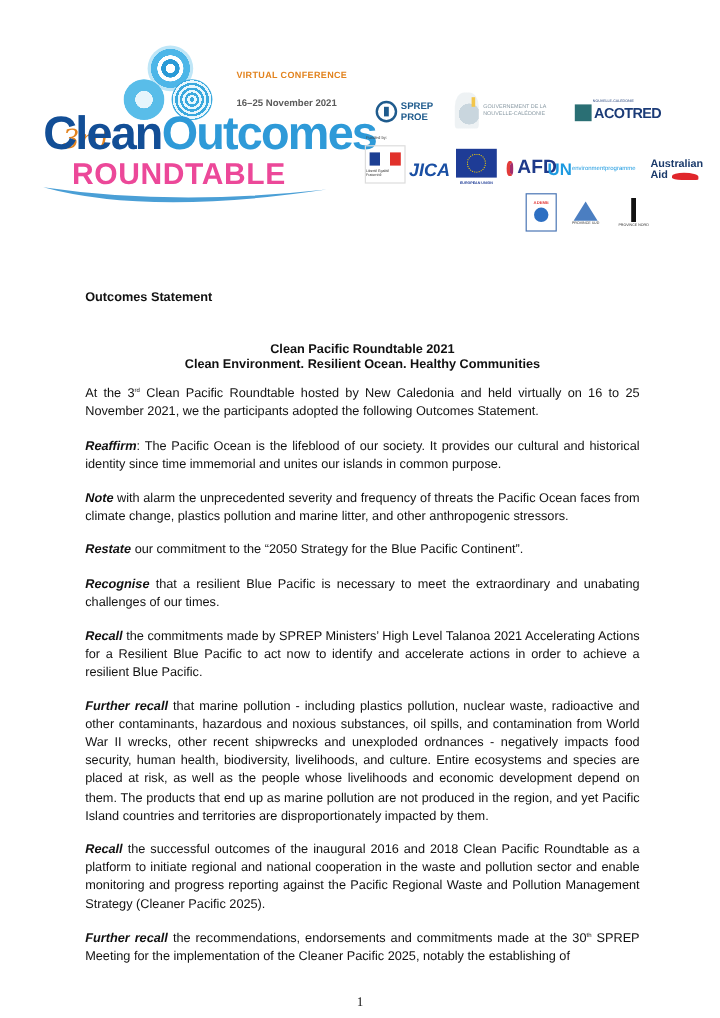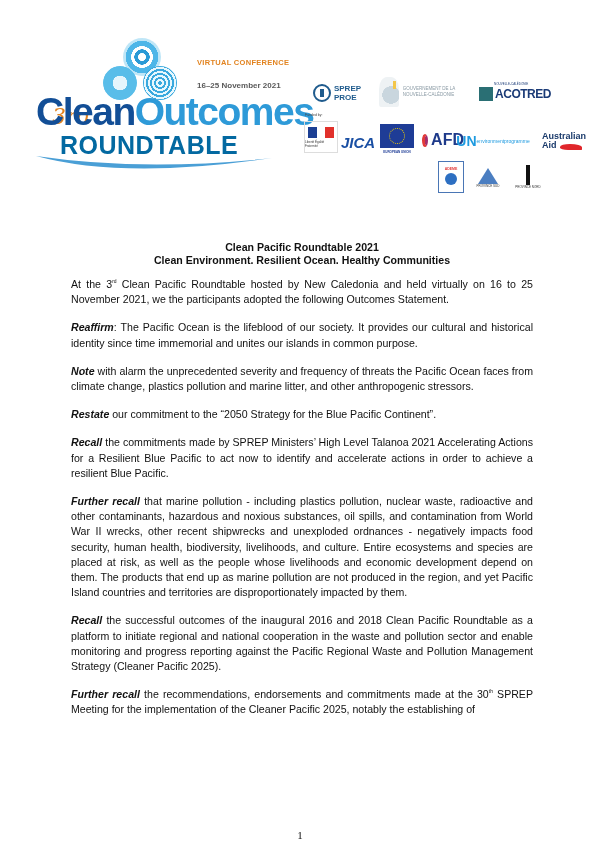--- a/index.html
+++ b/index.html
@@ -11,21 +11,21 @@
   .circ { position: absolute; border-radius: 50%; }
   .c-top { left: 28px; top: 0; width: 38px; height: 38px; background: radial-gradient(circle at 50% 50%, #ffffff 0 14%, #2a9ad6 15% 28%, #ffffff 29% 40%, #4db6e8 41% 60%, #bfe6f7 61% 100%); }
   .c-left { left: 8px; top: 28px; width: 34px; height: 34px; background: radial-gradient(circle, #e6f5fc 0 30%, #59bde9 31% 70%, #a8dcf3 71% 100%); }
   .c-right { left: 48px; top: 28px; width: 34px; height: 34px; background: repeating-radial-gradient(circle, #3aa9de 0 2px, #e8f7fd 2px 4px); }
   .third { position: absolute; left: 52px; top: 60px; font-family: "DejaVu Serif", serif; font-style: italic; font-size: 22px; color: #e2831f; margin-top: 44px; }
   .virtual { position: absolute; left: 197px; top: 58px; font-size: 7.5px; font-weight: bold; color: #e2831f; letter-spacing: 0.3px; }
   .dates { position: absolute; left: 197px; top: 81px; font-size: 8px; font-weight: bold; color: #5a5a5a; }
   .clean-pacific { position: absolute; left: 36px; top: 92px; font-size: 39px; font-weight: bold; letter-spacing: -1.5px; line-height: 1; }
   .clean-pacific .cl { color: #124e96; }
   .clean-pacific .pa { color: #2e9ad8; }
-  .roundtable { position: absolute; left: 60px; top: 133px; font-size: 25px; font-weight: bold; color: #0369a1; letter-spacing: 0.5px; line-height: 1; }
+  .roundtable { position: absolute; left: 60px; top: 133px; font-size: 25px; font-weight: bold; color: #ec4899; letter-spacing: 0.5px; line-height: 1; }
   .swoosh { position: absolute; left: 34px; top: 150px; width: 240px; height: 26px; }
   .tagline { position: absolute; left: 36px; top: 184px; font-size: 8px; font-weight: bold; color: #e2831f; letter-spacing: 0.1px; }
 
   .logo { position: absolute; display: flex; align-items: center; justify-content: center; }
   .sprep { left: 308px; top: 80px; width: 58px; height: 26px; }
   .sprep .badge { width: 18px; height: 18px; border-radius: 50%; border: 2px solid #1f5b8d; box-sizing: border-box; margin-right: 3px; position: relative; }
   .sprep .badge:after { content: ""; position: absolute; left: 5px; top: 3px; width: 4px; height: 8px; background: #1f5b8d; }
   .sprep .txt { font-size: 8px; font-weight: bold; color: #1f5b8d; line-height: 9px; }
   .nc { left: 372px; top: 74px; width: 90px; height: 36px; }
   .nc .emb { width: 20px; height: 30px; background: radial-gradient(circle at 60% 60%, #c9d6de 0 40%, #eef2f4 41% 100%); border-radius: 40% 40% 10% 10%; margin-right: 4px; position: relative; }
@@ -144,34 +144,36 @@
     <div class="sh"></div>
     <div class="t">PROVINCE SUD</div>
   </div>
   <div class="logo pnord">
     <div class="fig"></div>
     <div class="t">PROVINCE NORD</div>
   </div>
 </div>
 
 <div class="doc">
+  <p class="os-title">Outcomes Statement</p>
 
   <div class="center-title">
     <div>Clean Pacific Roundtable 2021</div>
     <div>Clean Environment. Resilient Ocean. Healthy Communities</div>
   </div>
 
   <p class="para"><span>At the 3</span><sup>rd</sup><span> Clean Pacific Roundtable hosted by New Caledonia and held virtually on 16 to 25 November 2021, we the participants adopted  the following Outcomes Statement.</span></p>
 
   <p class="para"><span class="kw">Reaffirm</span><span>: The Pacific Ocean is the lifeblood of our society. It provides our cultural and historical identity since time immemorial and unites our islands in common purpose.</span></p>
 
   <p class="para"><span class="kw">Note</span><span> with alarm the unprecedented severity and frequency of threats the Pacific Ocean  faces from climate change, plastics pollution and marine litter, and other anthropogenic stressors.</span></p>
 
   <p class="para"><span class="kw">Restate</span><span> our commitment to the “2050 Strategy for the Blue Pacific Continent”.</span></p>
 
+  <p class="para"><span class="kw">Recognise</span><span> that a resilient Blue Pacific is necessary to meet the extraordinary and unabating challenges of our times.</span></p>
 
   <p class="para"><span class="kw">Recall</span><span> the commitments made by SPREP Ministers’ High Level Talanoa 2021 Accelerating  Actions for a Resilient Blue Pacific to act now to identify and accelerate actions in order to achieve  a resilient Blue Pacific.</span></p>
 
   <p class="para"><span class="kw">Further recall</span><span> that marine pollution - including plastics pollution, nuclear waste, radioactive and other contaminants, hazardous and noxious substances, oil spills, and contamination from World War II wrecks, other recent shipwrecks and unexploded ordnances - negatively impacts food security, human health, biodiversity, livelihoods, and culture. Entire ecosystems and species are placed at risk, as well as the people whose livelihoods and economic development depend on them. The products that end up as marine pollution are not produced in the region, and yet Pacific Island countries and territories are disproportionately impacted by them.</span></p>
 
   <p class="para"><span class="kw">Recall</span><span> the successful outcomes of the inaugural 2016 and 2018 Clean Pacific Roundtable as  a platform to initiate regional and national cooperation in the waste and pollution sector and enable monitoring and progress reporting against the Pacific Regional Waste and Pollution Management Strategy (Cleaner Pacific 2025).</span></p>
 
   <p class="para"><span class="kw">Further recall</span><span> the recommendations, endorsements and commitments made at the 30</span><sup>th</sup><span> SPREP Meeting for the implementation of the Cleaner Pacific 2025, notably the establishing of</span></p>
 </div>
 

